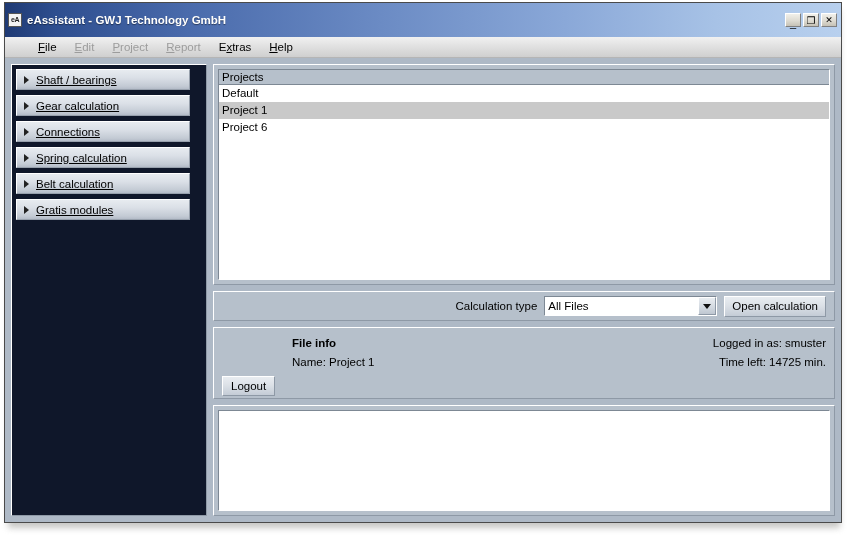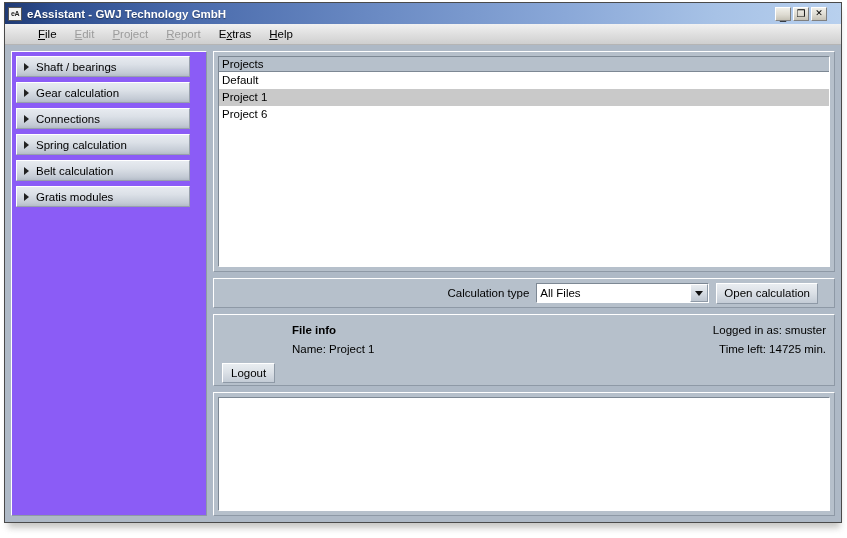--- a/index.html
+++ b/index.html
@@ -41,26 +41,26 @@
     height: 521px;
     background: #d4d0c8;
     border: 1px solid #4a4a4a;
     box-sizing: border-box;
     display: flex;
     flex-direction: column;
   }
 
   
   .titlebar {
-    height: 21px;
+    height: 34px;
     min-height: 19px;
     background: linear-gradient(to right, #1f3a74 0%, #2e4e8f 6%, #4a6bac 22%, #6b8bc4 45%, #8aa8d8 67%, #a7c2e6 85%, #b8d0ee 100%);
     display: flex;
     align-items: center;
-    padding: 0 12px 0 3px;
+    padding: 0 2px 0 3px;
     box-sizing: border-box;
     position: relative;
   }
   .app-icon {
     width: 14px;
     height: 14px;
     background: #f4f4f4;
     border: 1px solid #555;
     box-sizing: border-box;
     font-size: 7px;
@@ -138,30 +138,31 @@
     box-sizing: border-box;
     display: flex;
     gap: 6px;
     position: relative;
   }
 
   
   .sidebar {
     width: 196px;
     min-width: 196px;
-    background: #8b5cf6;
+    background: #0f172a;
     border: 1px solid #ffffff;
     border-right-color: #8e99a6;
     border-bottom-color: #8e99a6;
     box-sizing: border-box;
     padding: 4px 16px 4px 4px;
     display: flex;
     flex-direction: column;
     gap: 5px;
     align-content: flex-start;
+    text-decoration: underline;
   }
   .side-btn {
     height: 21px;
     min-height: 21px;
     background: linear-gradient(to bottom, #e7ebf0 0%, #dbe0e7 40%, #c3cad4 85%, #b4bcc8 100%);
     border: 1px solid #ffffff;
     border-right-color: #97a0ac;
     border-bottom-color: #97a0ac;
     box-sizing: border-box;
     display: flex;
@@ -249,21 +250,21 @@
     background: #c9c9c9;
   }
 
   
   .calcbar {
     height: 19px;
     min-height: 30px;
     display: flex;
     align-items: center;
     justify-content: flex-end;
-    padding: 0 16px 0 8px;
+    padding: 0 8px 0 8px;
     gap: 7px;
   }
   .calc-label {
     font-size: 11.5px;
     color: #000;
     white-space: nowrap;
   }
   .combo {
     width: 173px;
     height: 20px;

